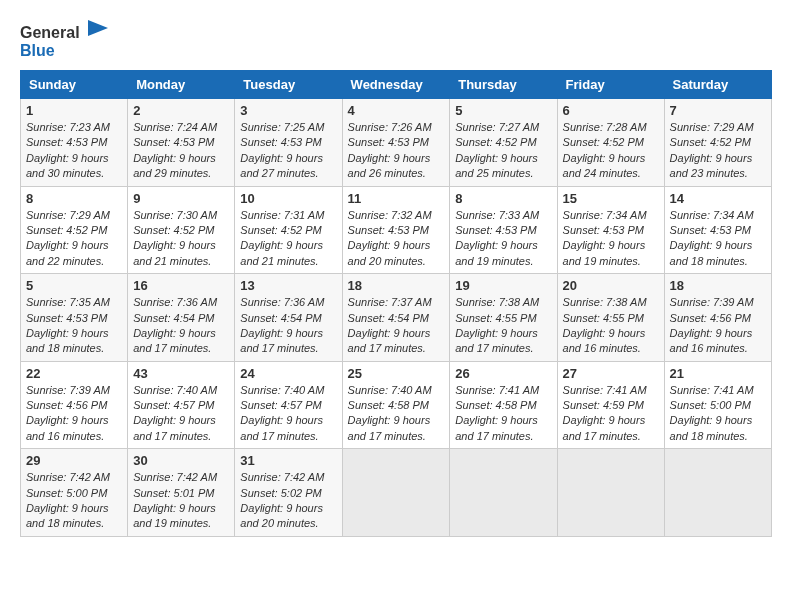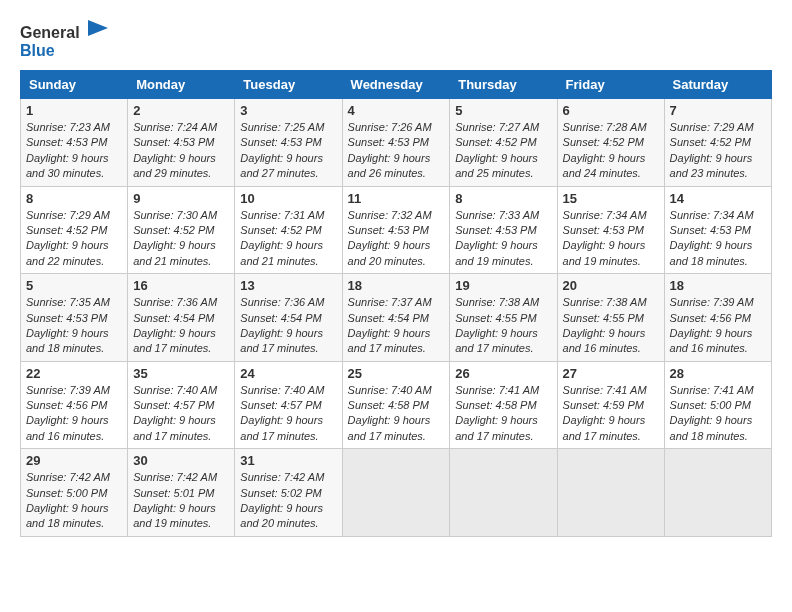--- a/index.html
+++ b/index.html
@@ -130,26 +130,26 @@
         <td><span class="day-num">5</span><span class="day-info">Sunrise: 7:35 AM<br>Sunset: 4:53 PM<br>Daylight: 9 hours  and 18 minutes.</span></td>
         <td><span class="day-num">16</span><span class="day-info">Sunrise: 7:36 AM<br>Sunset: 4:54 PM<br>Daylight: 9 hours  and 17 minutes.</span></td>
         <td><span class="day-num">13</span><span class="day-info">Sunrise: 7:36 AM<br>Sunset: 4:54 PM<br>Daylight: 9 hours  and 17 minutes.</span></td>
         <td><span class="day-num">18</span><span class="day-info">Sunrise: 7:37 AM<br>Sunset: 4:54 PM<br>Daylight: 9 hours  and 17 minutes.</span></td>
         <td><span class="day-num">19</span><span class="day-info">Sunrise: 7:38 AM<br>Sunset: 4:55 PM<br>Daylight: 9 hours  and 17 minutes.</span></td>
         <td><span class="day-num">20</span><span class="day-info">Sunrise: 7:38 AM<br>Sunset: 4:55 PM<br>Daylight: 9 hours  and 16 minutes.</span></td>
         <td><span class="day-num">18</span><span class="day-info">Sunrise: 7:39 AM<br>Sunset: 4:56 PM<br>Daylight: 9 hours  and 16 minutes.</span></td>
       </tr>
       <tr>
         <td><span class="day-num">22</span><span class="day-info">Sunrise: 7:39 AM<br>Sunset: 4:56 PM<br>Daylight: 9 hours  and 16 minutes.</span></td>
-        <td><span class="day-num">35</span><span class="day-info">Sunrise: 7:40 AM<br>Sunset: 4:57 PM<br>Daylight: 9 hours  and 17 minutes.</span></td>
+        <td><span class="day-num">43</span><span class="day-info">Sunrise: 7:40 AM<br>Sunset: 4:57 PM<br>Daylight: 9 hours  and 17 minutes.</span></td>
         <td><span class="day-num">24</span><span class="day-info">Sunrise: 7:40 AM<br>Sunset: 4:57 PM<br>Daylight: 9 hours  and 17 minutes.</span></td>
         <td><span class="day-num">25</span><span class="day-info">Sunrise: 7:40 AM<br>Sunset: 4:58 PM<br>Daylight: 9 hours  and 17 minutes.</span></td>
         <td><span class="day-num">26</span><span class="day-info">Sunrise: 7:41 AM<br>Sunset: 4:58 PM<br>Daylight: 9 hours  and 17 minutes.</span></td>
         <td><span class="day-num">27</span><span class="day-info">Sunrise: 7:41 AM<br>Sunset: 4:59 PM<br>Daylight: 9 hours  and 17 minutes.</span></td>
-        <td><span class="day-num">28</span><span class="day-info">Sunrise: 7:41 AM<br>Sunset: 5:00 PM<br>Daylight: 9 hours  and 18 minutes.</span></td>
+        <td><span class="day-num">21</span><span class="day-info">Sunrise: 7:41 AM<br>Sunset: 5:00 PM<br>Daylight: 9 hours  and 18 minutes.</span></td>
       </tr>
       <tr>
         <td><span class="day-num">29</span><span class="day-info">Sunrise: 7:42 AM<br>Sunset: 5:00 PM<br>Daylight: 9 hours  and 18 minutes.</span></td>
         <td><span class="day-num">30</span><span class="day-info">Sunrise: 7:42 AM<br>Sunset: 5:01 PM<br>Daylight: 9 hours  and 19 minutes.</span></td>
         <td><span class="day-num">31</span><span class="day-info">Sunrise: 7:42 AM<br>Sunset: 5:02 PM<br>Daylight: 9 hours  and 20 minutes.</span></td>
         <td class="empty"></td>
         <td class="empty"></td>
         <td class="empty"></td>
         <td class="empty"></td>
       </tr>

